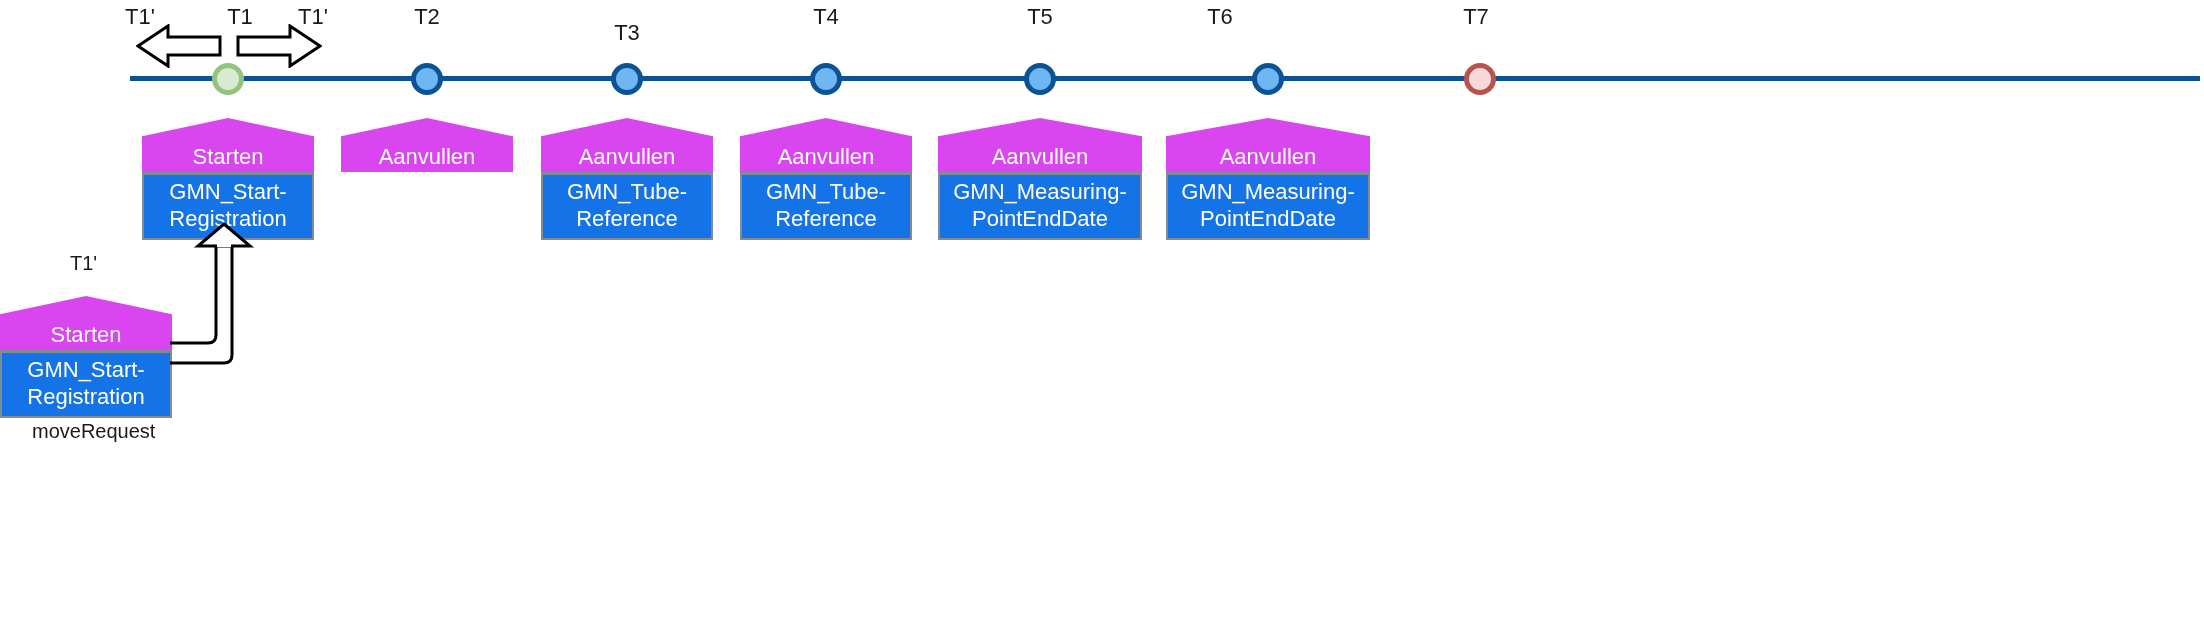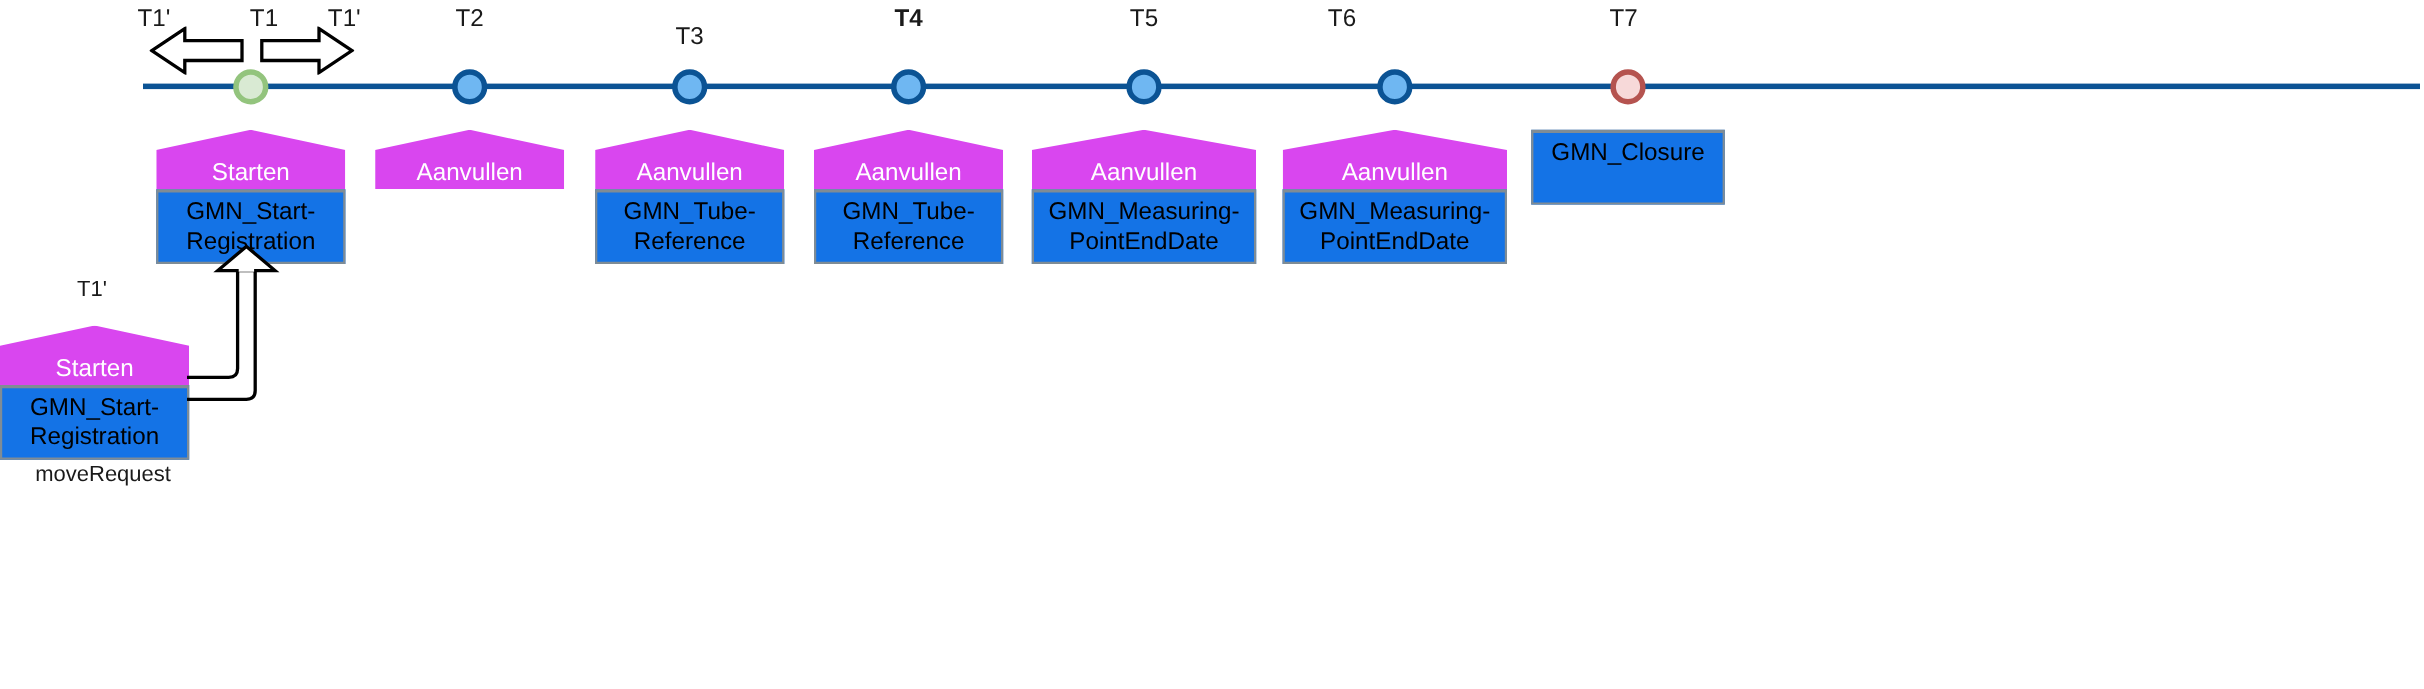--- a/index.html
+++ b/index.html
@@ -91,21 +91,21 @@
   .node-body {
     width: 172px;
     background: #1473e6;
     border: 2px solid #7f8c95;
     border-top: 3px solid #7f8c95;
     box-sizing: border-box;
     padding: 3px 2px 6px 2px;
     text-align: center;
   }
   .node-body-text {
-    color: #000000;
+    color: #ffffff;
     font-size: 22px;
     line-height: 27px;
     white-space: pre-line;
   }
 
   
   .caption {
     position: absolute;
     font-size: 20px;
     color: #1a1a1a;
@@ -117,21 +117,21 @@
 </head>
 <body>
 
 <div id="canvas">
 
   <div class="timeline-axis"></div>
 
   <div class="tick-label" style="left:240px;  top:4px;">T1</div>
   <div class="tick-label" style="left:427px;  top:4px;">T2</div>
   <div class="tick-label" style="left:627px;  top:20px;">T3</div>
-  <div class="tick-label" style="left:826px;  top:4px;font-weight:bold;">T4</div>
+  <div class="tick-label" style="left:826px;  top:4px;">T4</div>
   <div class="tick-label" style="left:1040px; top:4px;">T5</div>
   <div class="tick-label" style="left:1220px; top:4px;">T6</div>
   <div class="tick-label" style="left:1476px; top:4px;">T7</div>
 
   <div class="tick-label" style="left:140px; top:4px;">T1'</div>
   <div class="tick-label" style="left:313px; top:4px;">T1'</div>
 
   <div class="big-arrow" style="left:136px; top:24px;">
     <svg width="86" height="44" viewBox="0 0 86 44">
       <polygon points="2,22 32,2 32,13 84,13 84,31 32,31 32,42" fill="#ffffff" stroke="#000000" stroke-width="3" stroke-linejoin="miter"></polygon>
@@ -203,23 +203,20 @@
       <span class="node-head-text">Aanvullen</span>
       <span class="node-ellipsis">…</span>
     </div>
     <div class="node-body" style="width:204px;">
       <span class="node-body-text">GMN_Measuring-
 PointEndDate</span>
     </div>
   </div>
 
   <div class="node" style="left:1480px; top:118px; width:176px;">
-    <div class="node-body" style="width:176px; padding-bottom:33px;">
-      <span class="node-body-text">GMN_Closure</span>
-    </div>
   </div>
 
   <div class="caption" style="left:70px; top:252px;">T1'</div>
 
   <div class="node" style="left:86px; top:296px;">
     <div class="node-head">
       <span class="node-head-text">Starten</span>
     </div>
     <div class="node-body">
       <span class="node-body-text">GMN_Start-

